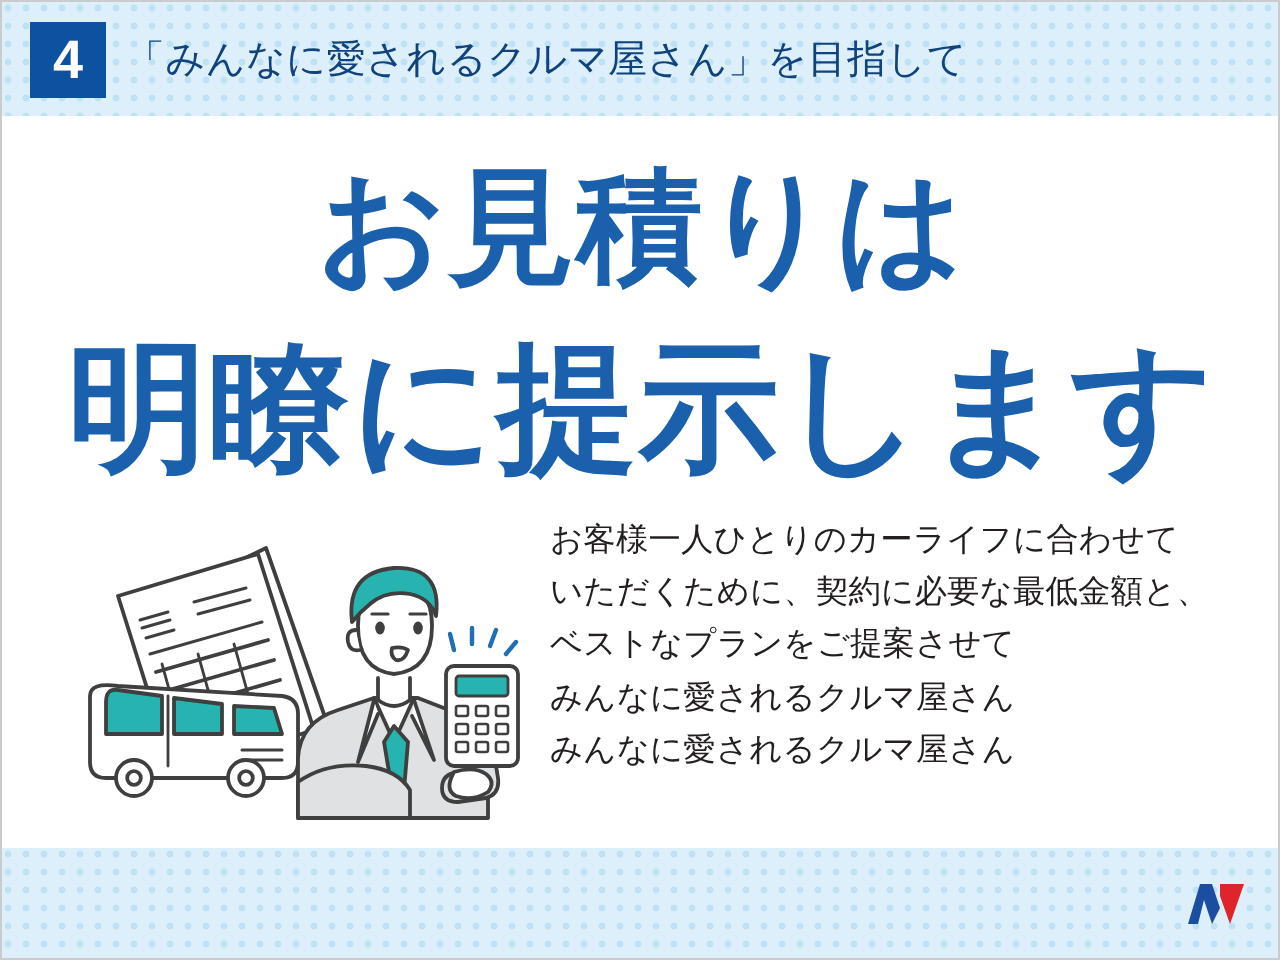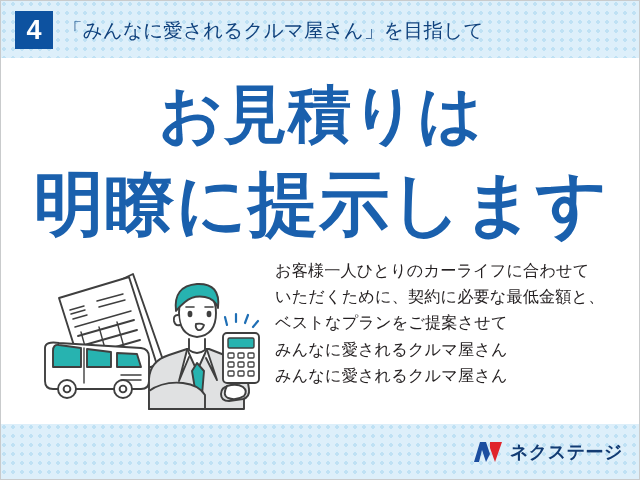--- a/index.html
+++ b/index.html
@@ -270,17 +270,16 @@
       </g>
     </svg>
   </div>
 
   <div class="dot-band footer">
     <div class="logo">
       <svg class="logo-mark" viewBox="0 0 30 22" xmlns="http://www.w3.org/2000/svg">
         <path d="M1 21 L7 1 L13 1 L17 13 L13 21 L9 9 L6 21 Z" fill="#1b4ea0"></path>
         <path d="M17 1 L23 1 L29 1 L22 21 L17 7 Z" fill="#e0242b"></path>
       </svg>
-      <span class="logo-text">ネクステージ</span>
     </div>
   </div>
 
 </div>
 
 </body></html>

